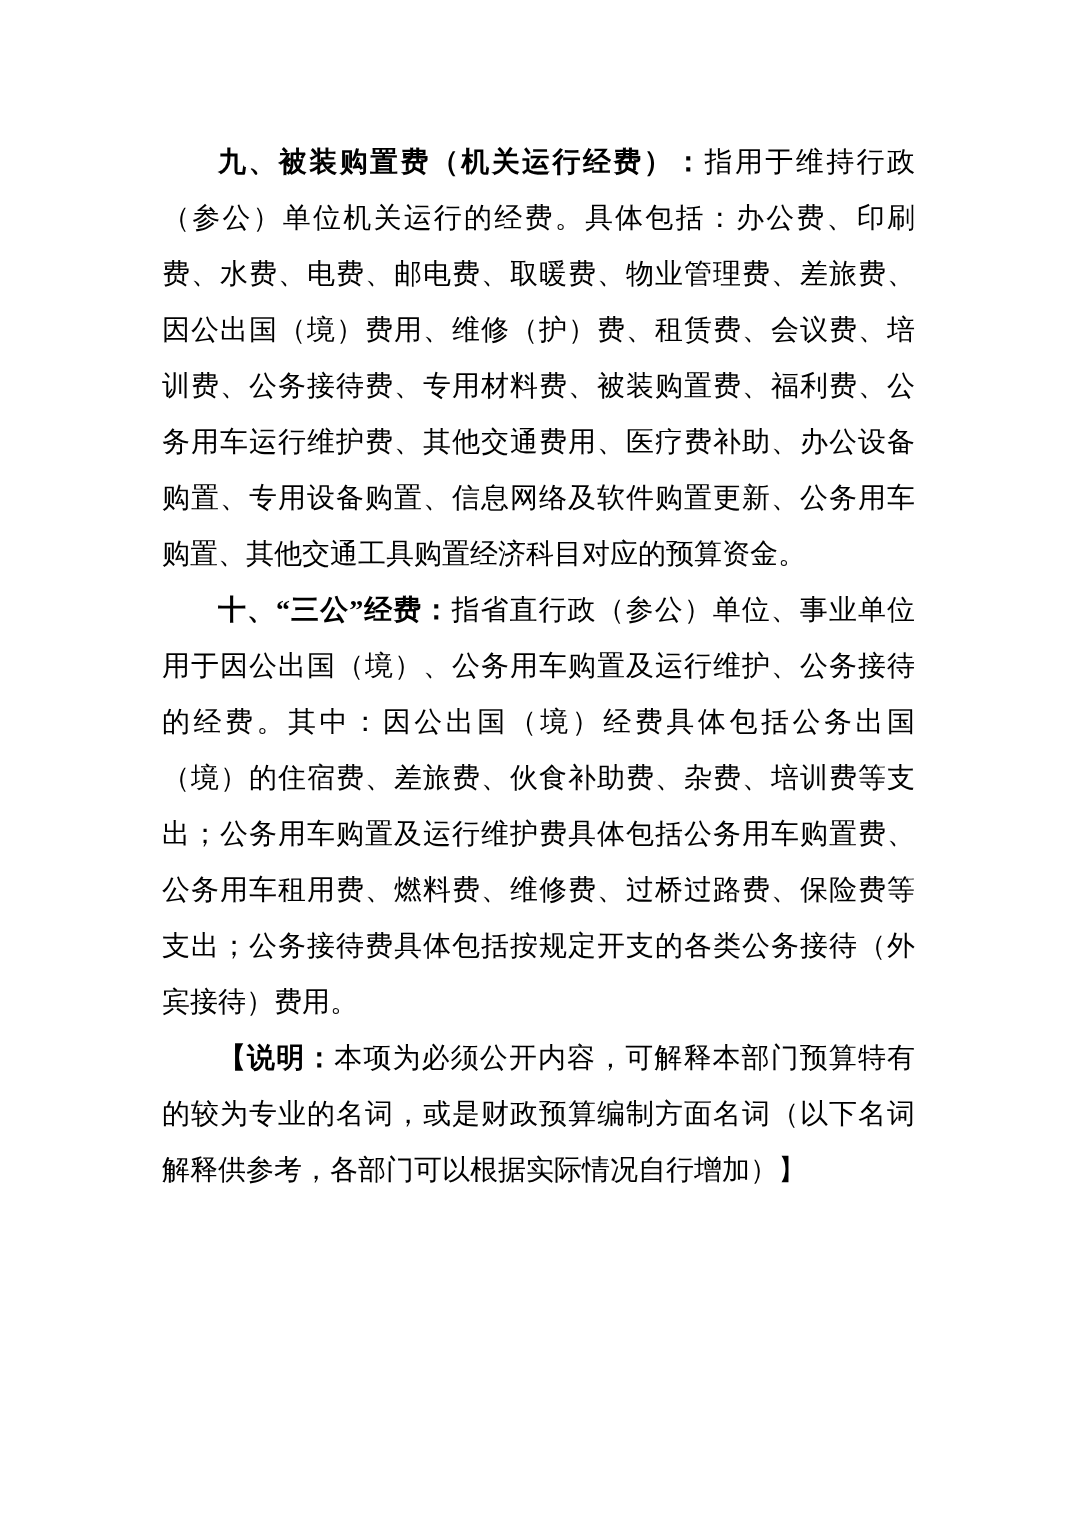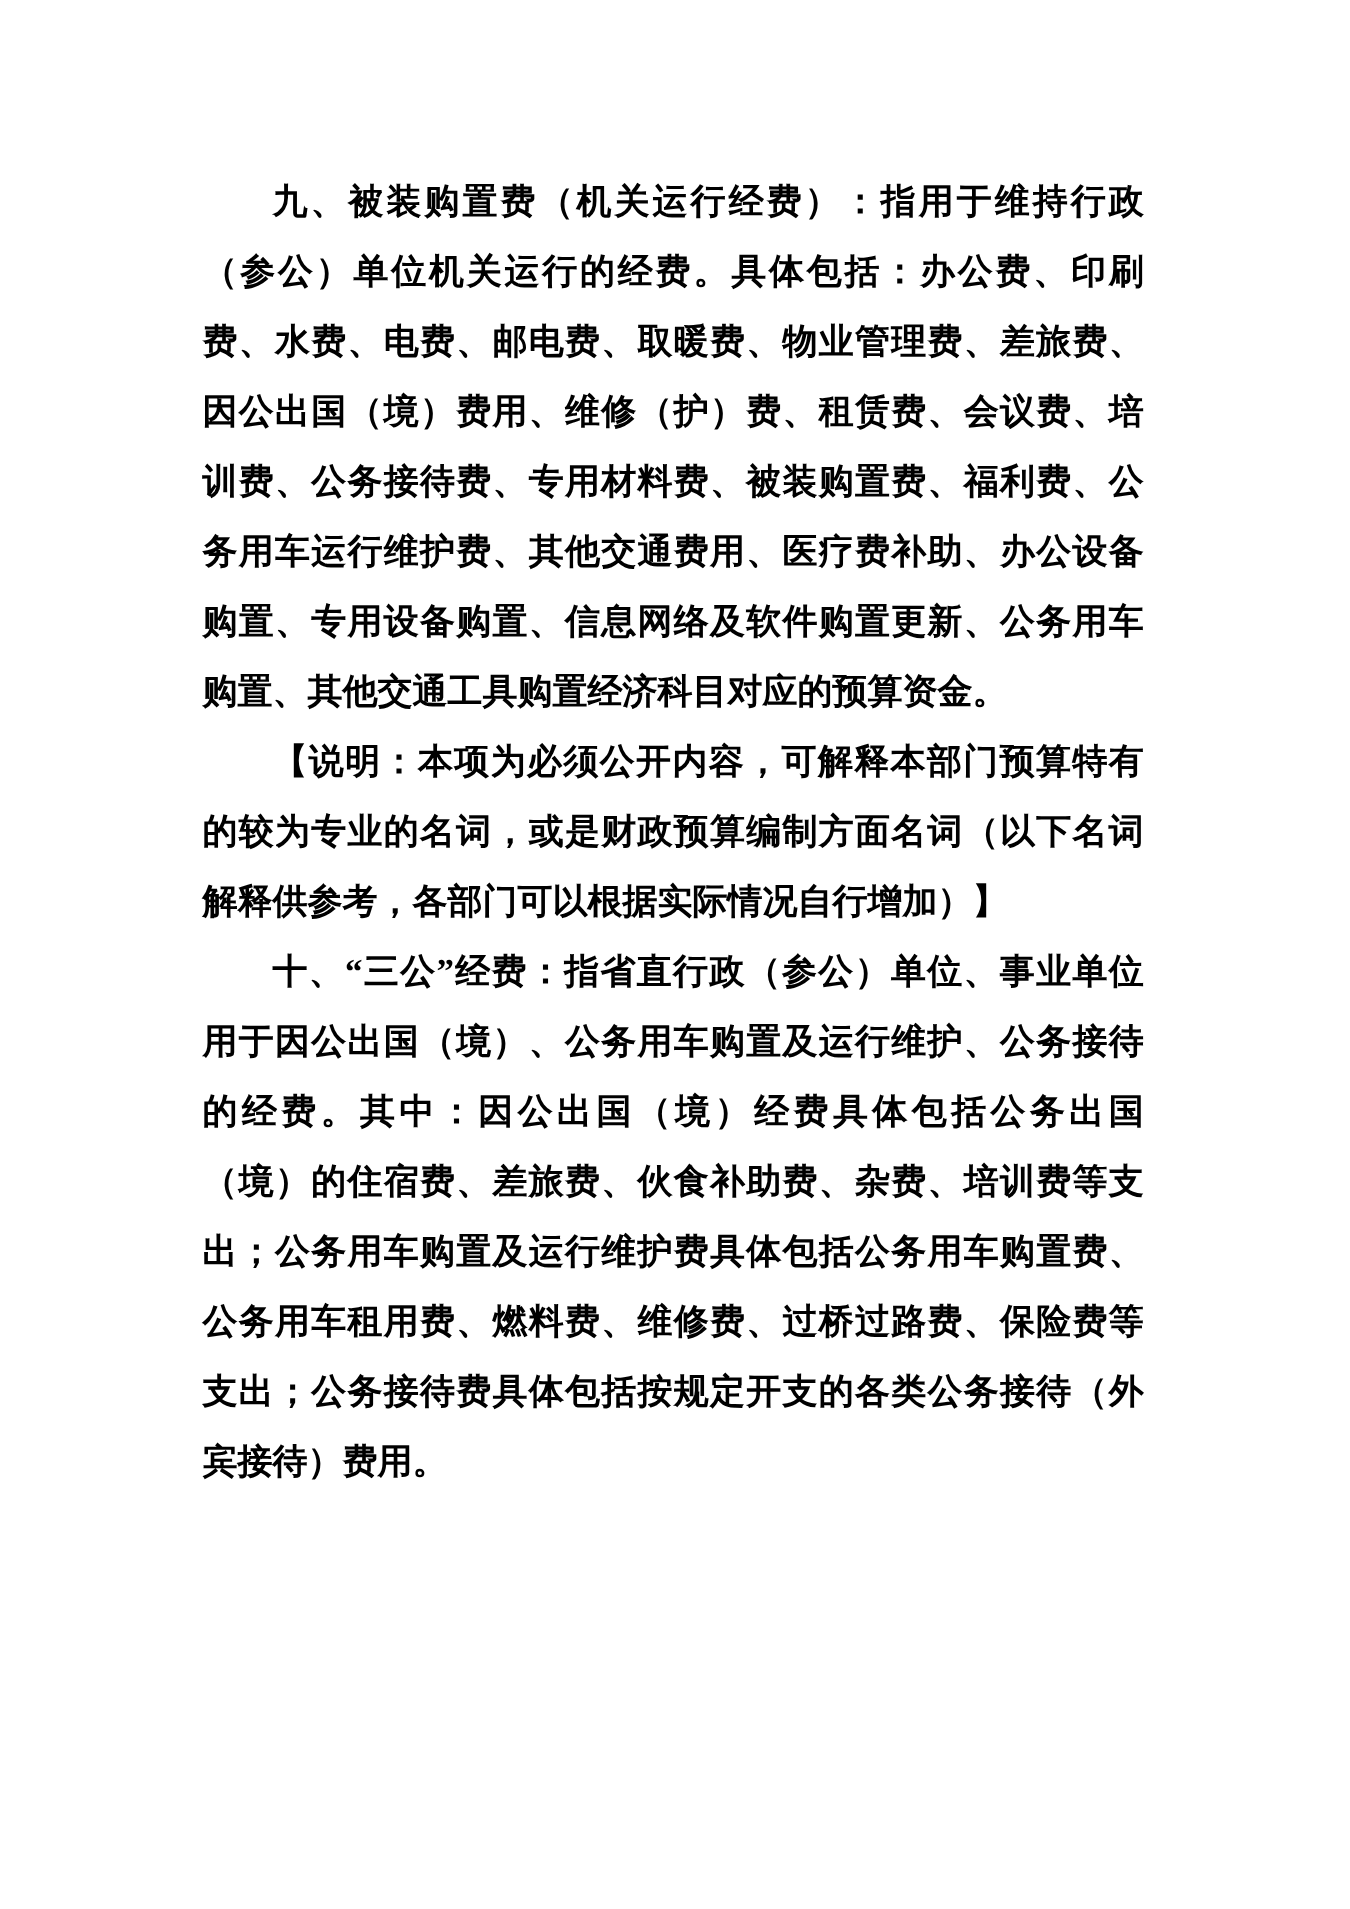--- a/index.html
+++ b/index.html
@@ -30,29 +30,29 @@
     text-align: justify;
     text-justify: inter-ideograph;
     text-indent: 2em;
     word-break: break-all;
     overflow-wrap: anywhere;
   }
   .para .lead {
     font-weight: 700;
   }
   .para .body-text {
-    font-weight: 700;
+    font-weight: 400;
   }
 </style>
 </head>
 <body>
 
 <div class="page">
   <div class="content">
 
     <p class="para"><span class="lead">九、被装购置费（机关运行经费）：</span><span class="body-text">指用于维持行政（参公）单位机关运行的经费。具体包括：办公费、印刷费、水费、电费、邮电费、取暖费、物业管理费、差旅费、因公出国（境）费用、维修（护）费、租赁费、会议费、培训费、公务接待费、专用材料费、被装购置费、福利费、公务用车运行维护费、其他交通费用、医疗费补助、办公设备购置、专用设备购置、信息网络及软件购置更新、公务用车购置、其他交通工具购置经济科目对应的预算资金。</span></p>
 
+    <p class="para"><span class="lead">十、“三公”经费：</span><span class="body-text">指省直行政（参公）单位、事业单位用于因公出国（境）、公务用车购置及运行维护、公务接待的经费。其中：因公出国（境）经费具体包括公务出国（境）的住宿费、差旅费、伙食补助费、杂费、培训费等支出；公务用车购置及运行维护费具体包括公务用车购置费、公务用车租用费、燃料费、维修费、过桥过路费、保险费等支出；公务接待费具体包括按规定开支的各类公务接待（外宾接待）费用。</span></p>
+
     <p class="para"><span class="lead">【说明：</span><span class="body-text">本项为必须公开内容，可解释本部门预算特有的较为专业的名词，或是财政预算编制方面名词（以下名词解释供参考，各部门可以根据实际情况自行增加）】</span></p>
-
-    <p class="para"><span class="lead">十、“三公”经费：</span><span class="body-text">指省直行政（参公）单位、事业单位用于因公出国（境）、公务用车购置及运行维护、公务接待的经费。其中：因公出国（境）经费具体包括公务出国（境）的住宿费、差旅费、伙食补助费、杂费、培训费等支出；公务用车购置及运行维护费具体包括公务用车购置费、公务用车租用费、燃料费、维修费、过桥过路费、保险费等支出；公务接待费具体包括按规定开支的各类公务接待（外宾接待）费用。</span></p>
 
   </div>
 </div>
 
 </body></html>

